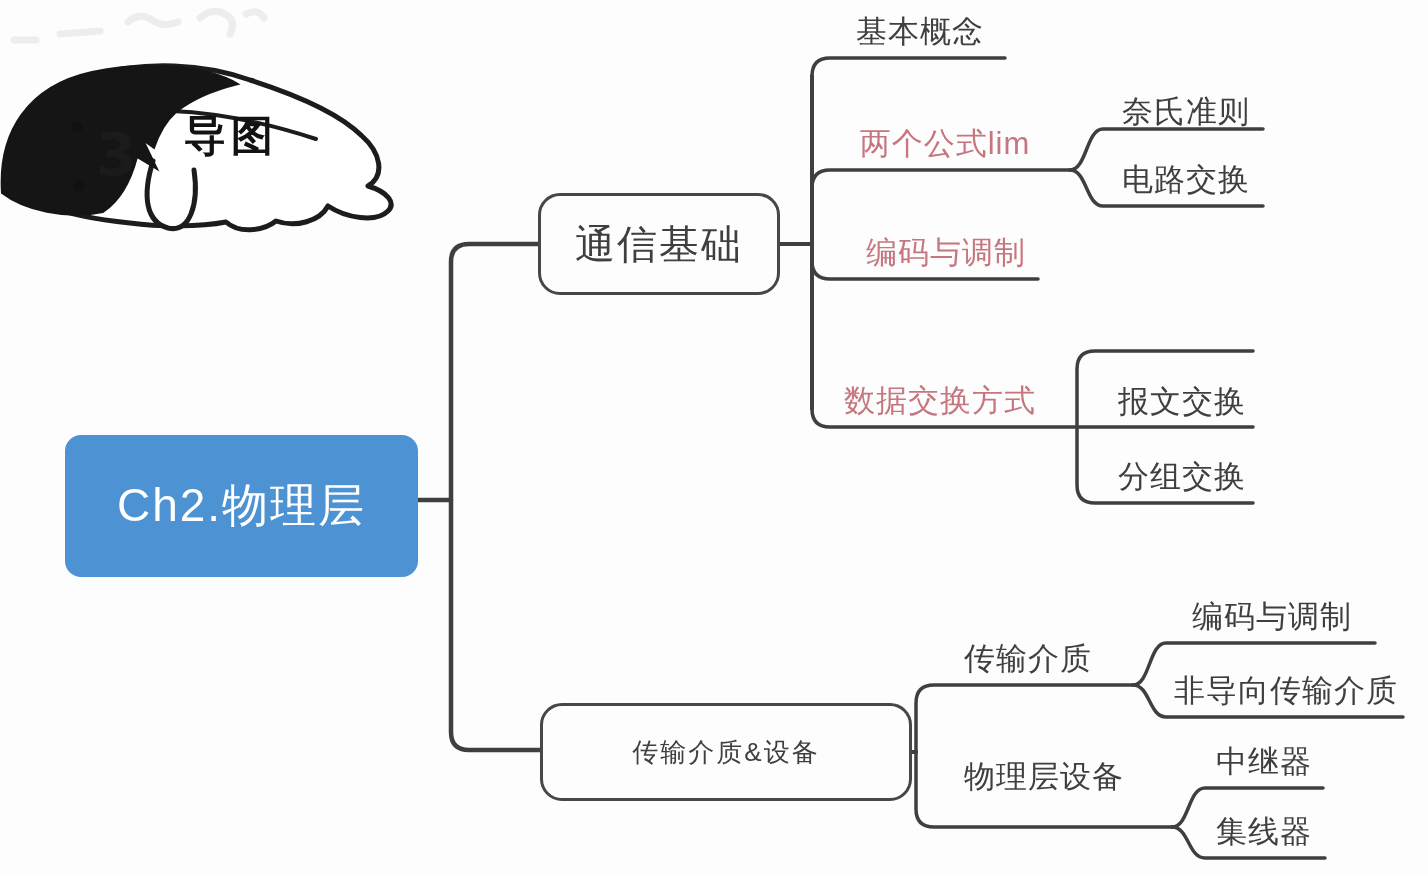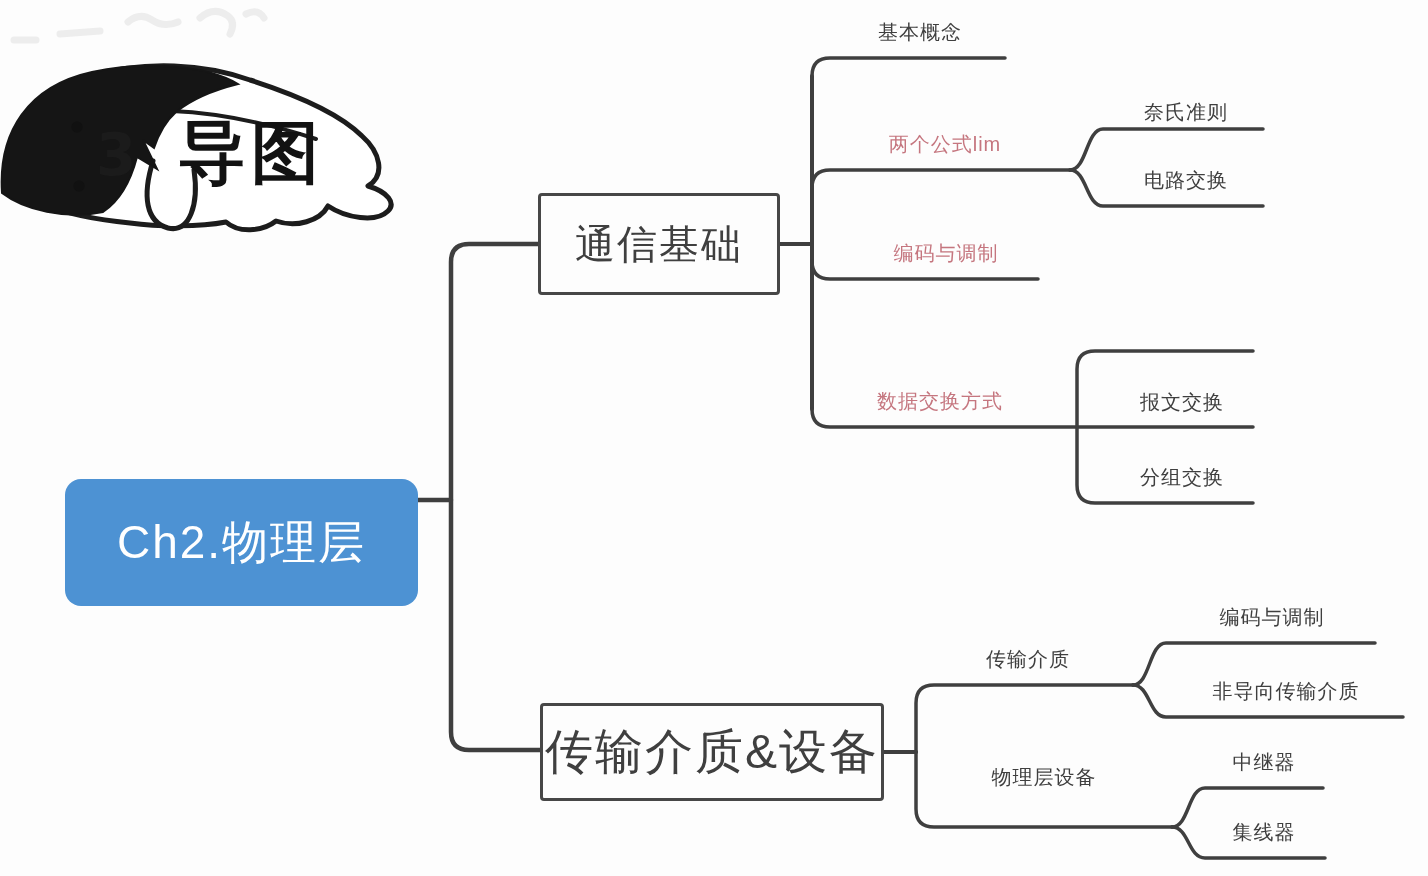--- a/index.html
+++ b/index.html
@@ -5,43 +5,43 @@
   html,body{margin:0;padding:0;background:#ffffff;}
   .canvas{
     position:relative;width:1428px;height:876px;background:#fdfdfd;overflow:hidden;
     font-family:"Liberation Sans","DejaVu Sans",sans-serif;
   }
   svg.layer{position:absolute;left:0;top:0;pointer-events:none;}
 
   
   .topic-box{
     position:absolute;display:flex;align-items:center;justify-content:center;
-    border:3px solid #474747;border-radius:4px;background:#fdfdfd;
+    border:3px solid #474747;border-radius:22px;background:#fdfdfd;
     color:#3f3f3f;letter-spacing:2px;white-space:nowrap;box-sizing:border-box;text-align:right;
   }
   .root-box{
     position:absolute;display:flex;align-items:center;justify-content:center;
     background:#4d92d3;border-radius:16px;color:#ffffff;font-size:46px;
     letter-spacing:2px;white-space:nowrap;
   }
   #box-comm{left:538px;top:193px;width:242px;height:102px;font-size:40px;}
-  #box-media{left:540px;top:703px;width:344px;height:98px;font-size:48px;}
-  #box-root{left:65px;top:435px;width:353px;height:127px;margin-top:44px;}
+  #box-media{left:540px;top:703px;width:372px;height:98px;font-size:26px;}
+  #box-root{left:65px;top:435px;width:353px;height:142px;}
 
   
   .leaf{
     position:absolute;transform:translateX(-50%);
-    height:44px;line-height:44px;font-size:20px;letter-spacing:1px;
+    height:44px;line-height:44px;font-size:31px;letter-spacing:1px;
     color:#3f3f3f;white-space:nowrap;
   }
   .leaf.pink{color:#c5767f;}
 
   
   .sticker-label{
-    position:absolute;left:178px;top:108px;font-size:68px;font-weight:bold;
+    position:absolute;left:184px;top:108px;font-size:42px;font-weight:bold;
     color:#121212;letter-spacing:5px;white-space:nowrap;
   }
 </style>
 </head>
 <body>
 
 <div class="canvas">
 
   <svg class="layer" width="1428" height="876" viewBox="0 0 1428 876">
 

